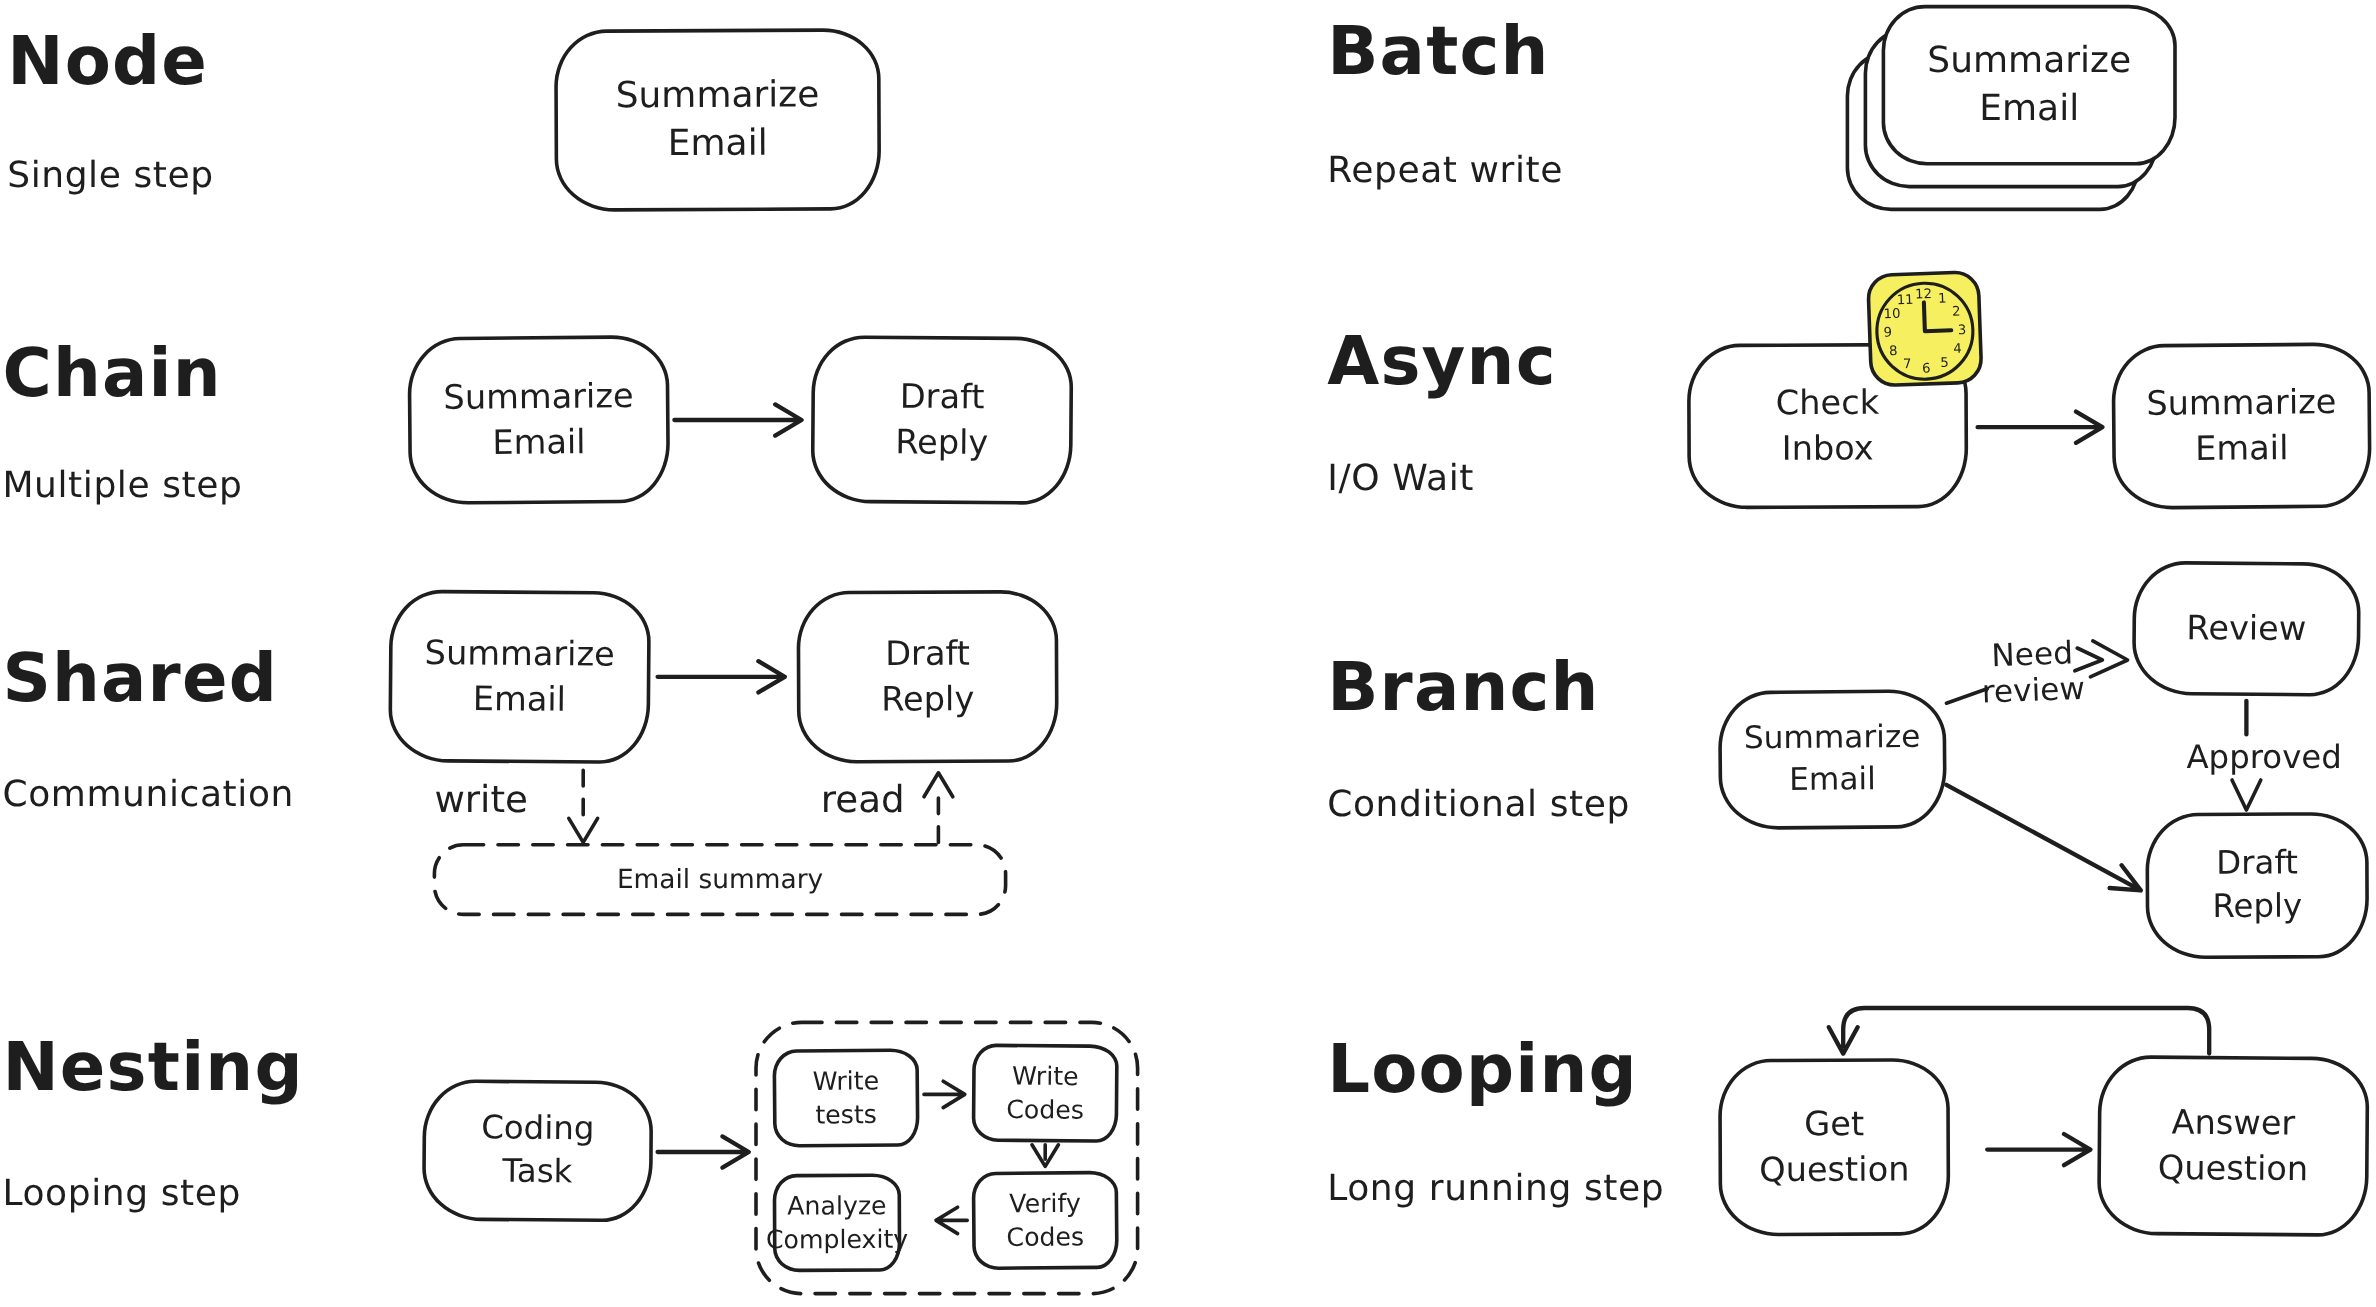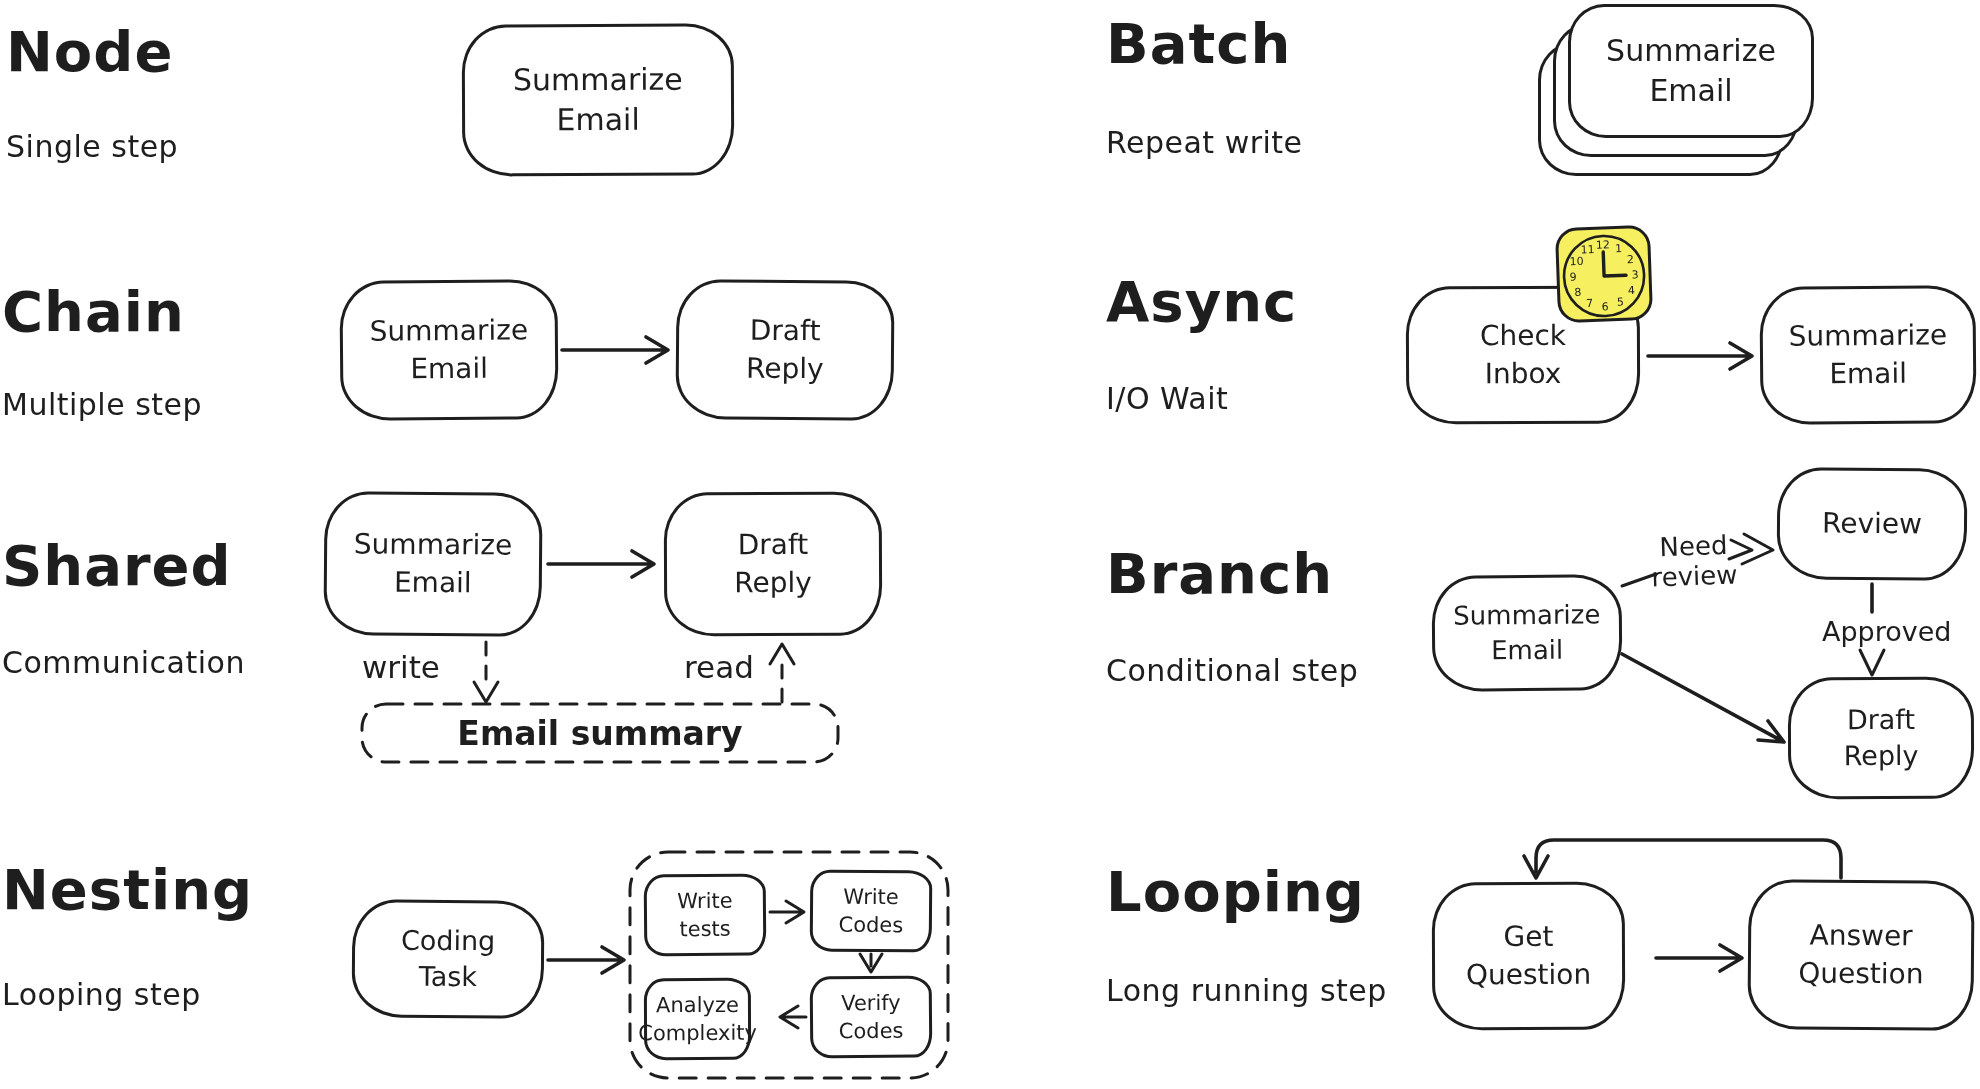--- a/index.html
+++ b/index.html
@@ -15,21 +15,21 @@
     display:flex;align-items:center;justify-content:center;text-align:center;
     white-space:pre-line;line-height:1.35;z-index:2;
   }
   .rad-lg{border-radius:44px 48px 42px 50px / 48px 42px 50px 44px;}
   .rad-sm{border-radius:20px 24px 18px 22px / 22px 18px 24px 20px;}
   .t1{transform:rotate(-0.5deg);} .t2{transform:rotate(0.45deg);} .t3{transform:rotate(-0.25deg);}
   .fs30{font-size:30px;} .fs28{font-size:28px;} .fs27{font-size:27px;} .fs26{font-size:26px;} .fs21{font-size:21px;}
   .lbl{position:absolute;line-height:1.15;white-space:pre-line;z-index:3;}
   .store-label{
     position:absolute;display:flex;align-items:center;justify-content:center;
-    font-size:33px;z-index:3;text-align:right;font-weight:bold;
+    font-size:22px;z-index:3;text-align:right;
   }
   .overlay{position:absolute;left:0;top:0;z-index:1;}
   .overlay path,.overlay rect{stroke:#1e1e1e;fill:none;stroke-linecap:round;stroke-linejoin:round;}
   .arrow{stroke-width:3.6;}
   .thin{stroke-width:3;}
   .dashline{stroke-width:3;stroke-dasharray:13 11;}
   .dashrect{stroke-width:3;stroke-dasharray:17 12;}
   .clock{position:absolute;z-index:5;}
   .clock .face{fill:#f6ef5f;stroke:#1e1e1e;stroke-width:3;}
   .clock .dial{fill:none;stroke:#1e1e1e;stroke-width:2.6;}

